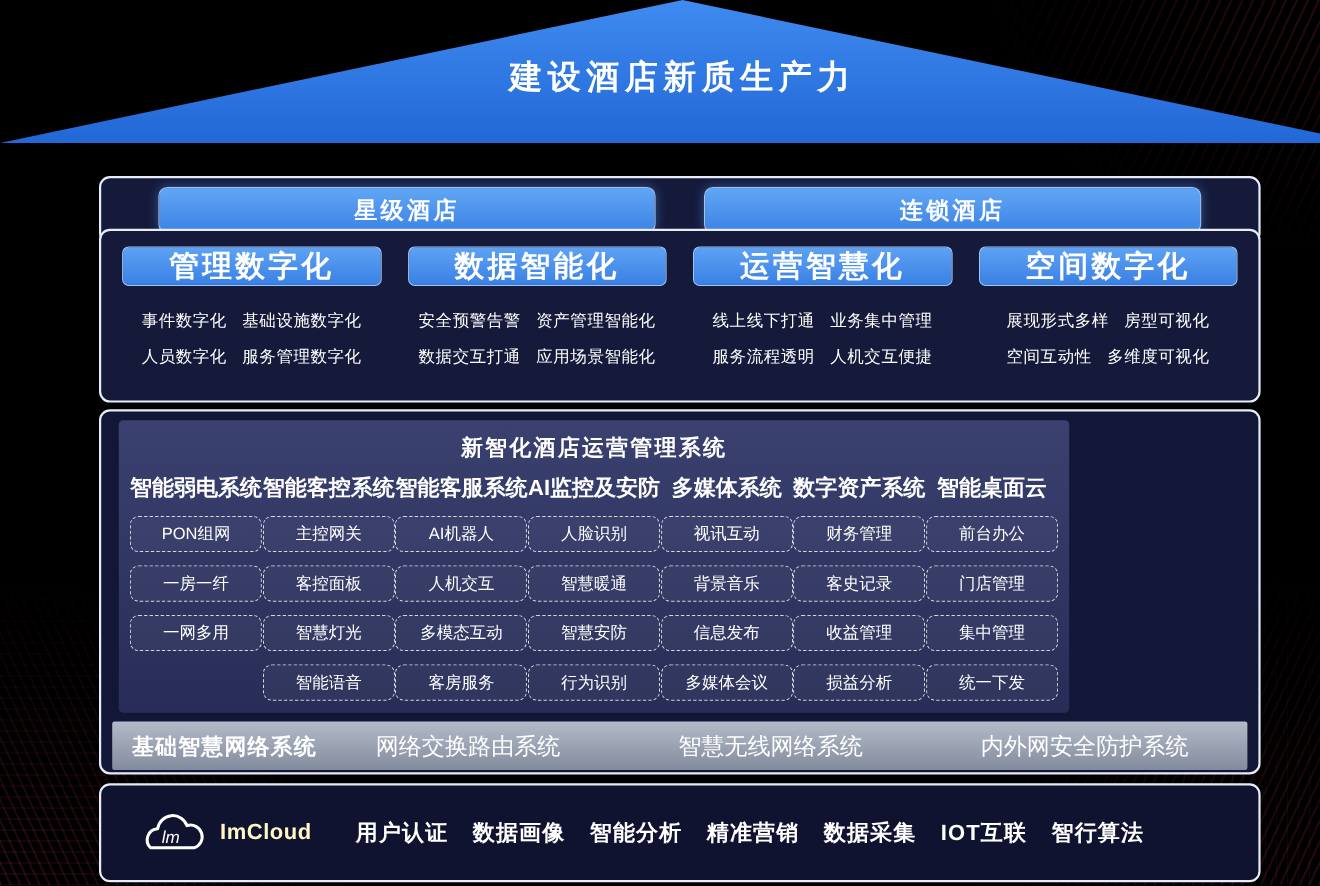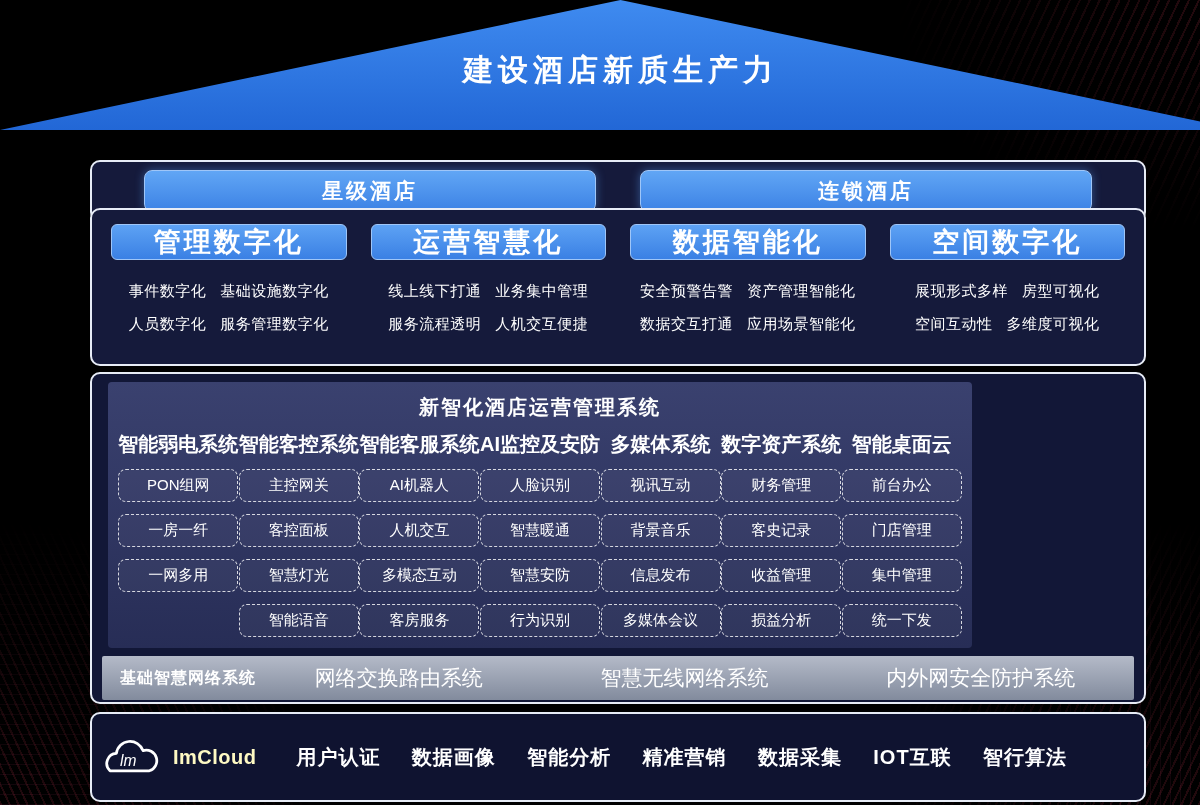--- a/index.html
+++ b/index.html
@@ -64,28 +64,28 @@
   .system-grid { display:flex; padding:12px 10px 0; }
   .sys-col { flex:1; display:flex; flex-direction:column; align-items:center; gap:12px; min-width:0; }
   .col-header { color:#fff; font-size:20px; font-weight:700; height:22px; line-height:22px;
     white-space:nowrap; margin-bottom:2px; }
   .cell { width:120px; height:33px; border:1px dashed rgba(255,255,255,0.8); border-radius:8px;
     background:rgba(255,255,255,0.04); display:flex; align-items:center; justify-content:center;
     color:#fff; font-size:15px; white-space:nowrap; box-sizing:border-box; }
   .network-bar { position:absolute; left:10px; top:282px; width:1032px; height:44px;
     background:linear-gradient(180deg,#b4bac8 0%,#828b9d 100%); border-radius:2px;
     display:flex; align-items:center; }
-  .network-title { color:#fff; font-size:16px; font-weight:700; letter-spacing:1px;
+  .network-title { color:#fff; font-size:20px; font-weight:700; letter-spacing:1px;
     margin-left:18px; white-space:nowrap; }
   .network-items { flex:1; display:flex; justify-content:space-around; }
   .network-item { color:#fff; font-size:21px; font-weight:500; white-space:nowrap; }
 
   
   .sec-footer { top:712px; height:90px; background:#0f1330; display:flex; align-items:center;
-    padding:0 7px; }
+    padding:0 34px; }
   .logo { display:flex; align-items:center; gap:8px; flex:0 0 auto; }
   .brand { color:#fef9c3; font-size:20px; font-weight:600; letter-spacing:0.5px; }
   .footer-items { flex:1; display:flex; justify-content:space-between; margin:0 70px 0 40px; }
   .footer-item { color:#fff; font-size:20px; font-weight:600; letter-spacing:1px; white-space:nowrap; }
 </style>
 </head>
 <body>
 
 <div class="stage">
 
@@ -112,43 +112,43 @@
           <span>基础设施数字化</span>
         </div>
         <div class="pillar-row">
           <span>人员数字化</span>
           <span>服务管理数字化</span>
         </div>
       </div>
     </div>
 
     <div class="pillar">
+      <div class="pillar-btn">数据智能化</div>
+      <div class="pillar-rows">
+        <div class="pillar-row">
+          <span>安全预警告警</span>
+          <span>资产管理智能化</span>
+        </div>
+        <div class="pillar-row">
+          <span>数据交互打通</span>
+          <span>应用场景智能化</span>
+        </div>
+      </div>
+    </div>
+
+    <div class="pillar">
       <div class="pillar-btn">运营智慧化</div>
       <div class="pillar-rows">
         <div class="pillar-row">
           <span>线上线下打通</span>
           <span>业务集中管理</span>
         </div>
         <div class="pillar-row">
           <span>服务流程透明</span>
           <span>人机交互便捷</span>
-        </div>
-      </div>
-    </div>
-
-    <div class="pillar">
-      <div class="pillar-btn">数据智能化</div>
-      <div class="pillar-rows">
-        <div class="pillar-row">
-          <span>安全预警告警</span>
-          <span>资产管理智能化</span>
-        </div>
-        <div class="pillar-row">
-          <span>数据交互打通</span>
-          <span>应用场景智能化</span>
         </div>
       </div>
     </div>
 
     <div class="pillar">
       <div class="pillar-btn">空间数字化</div>
       <div class="pillar-rows">
         <div class="pillar-row">
           <span>展现形式多样</span>
           <span>房型可视化</span>

